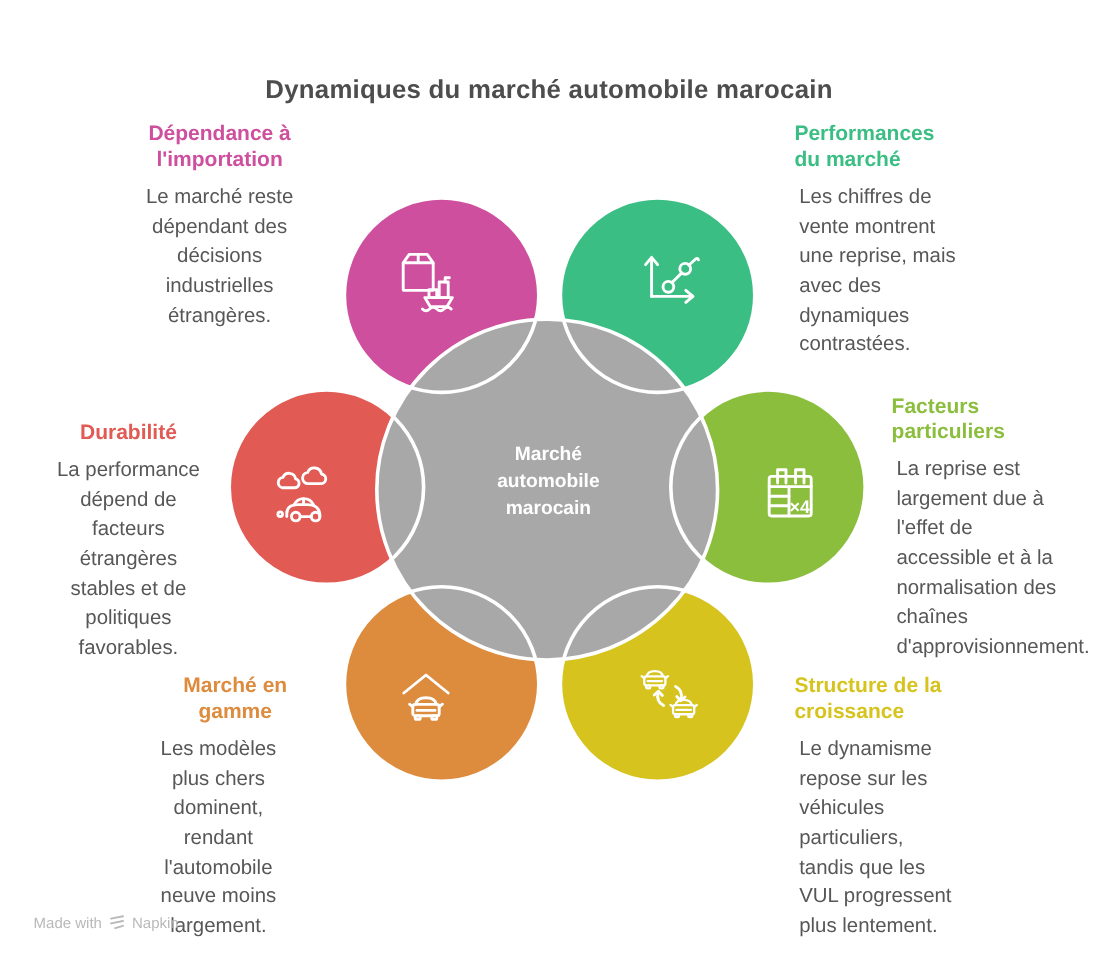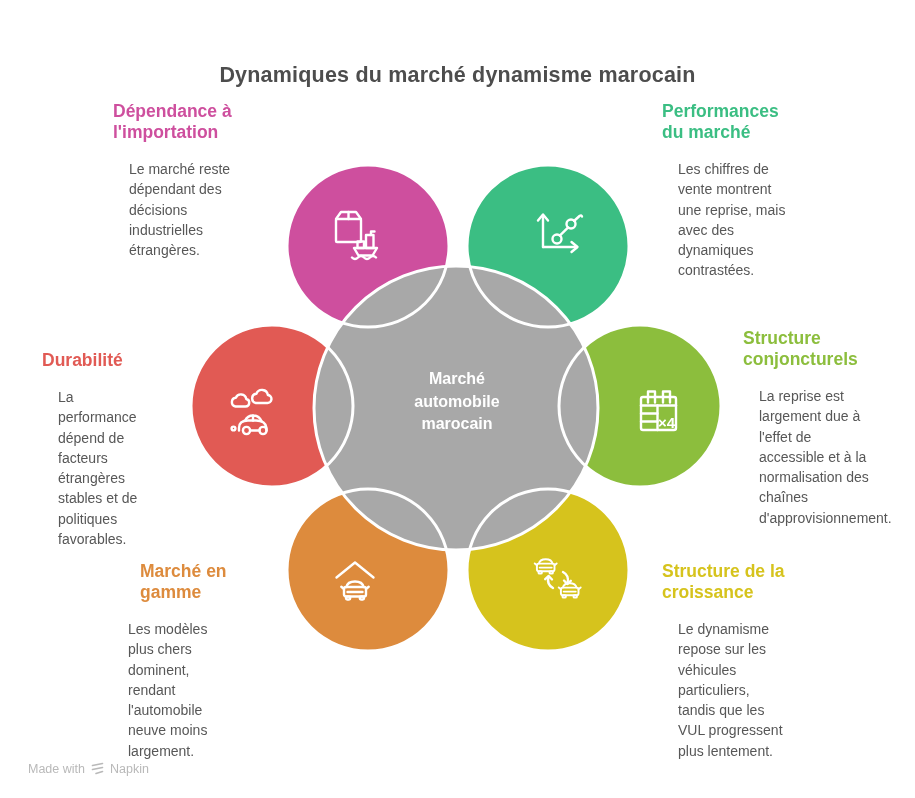--- a/index.html
+++ b/index.html
@@ -7,22 +7,22 @@
         font-family:"Liberation Sans",sans-serif;}
   .main-title{position:absolute;left:0;right:0;top:49px;text-align:center;
         font-size:21.5px;font-weight:700;color:#4d4d4d;letter-spacing:.2px;}
   .diagram{position:absolute;left:0;top:0;}
   .ring{fill:none;stroke:#fff;stroke-width:3;}
   .ico{fill:none;stroke:#fff;stroke-width:2.4;stroke-linecap:round;stroke-linejoin:round;}
   .ico-label{fill:#fff;stroke:none;font-family:"Liberation Sans",sans-serif;
         font-size:15px;font-weight:700;}
   .sec{position:absolute;}
   .sec h2{margin:0 0 9px;font-size:17.5px;font-weight:700;line-height:1.2;}
-  .sec p{margin:16px;font-size:14px;line-height:1.45;color:#575757;}
-  .sec.right{text-align:left;}
+  .sec p{margin:4px;font-size:17px;line-height:1.45;color:#575757;}
+  .sec.right{text-align:center;}
   .sec.left{text-align:left;}
   #sec-import{left:113px;top:101px;width:140px;}
   #sec-performance{left:662px;top:101px;width:152px;}
   #sec-durability{left:42px;top:337px;width:130px;}
   #sec-conjunctural{left:743px;top:328px;width:152px;}
   #sec-upmarket{left:112px;top:561px;width:140px;}
   #sec-growth{left:662px;top:561px;width:142px;}
   #sec-performance h2{max-width:128px;}
   #sec-conjunctural h2{max-width:132px;}
   #sec-upmarket h2{max-width:112px;margin-left:auto;}
@@ -31,21 +31,21 @@
         color:#fff;font-size:16px;font-weight:700;line-height:1.42;}
   .footer{position:absolute;left:28px;top:761px;display:flex;align-items:center;gap:5px;
         color:#b9b9b9;font-size:12.5px;}
   .napkin-logo{display:inline-block;}
 </style>
 </head>
 <body>
 
 <div class="page">
 
-  <h1 class="main-title">Dynamiques du marché dynamisme marocain</h1>
+  <h1 class="main-title">Dynamiques du marché automobile marocain</h1>
 
   <svg class="diagram" width="915" height="798" viewBox="0 0 915 798">
     <defs>
       <g id="carfront">
         <path d="M3,9 L0.3,6.8"></path>
         <path d="M25,9 L27.7,6.8"></path>
         <path d="M5.5,7 Q6.5,1.5 14,1.5 Q21.5,1.5 22.5,7"></path>
         <rect x="3" y="7" width="22" height="9.5" rx="2"></rect>
         <path d="M6.5,12 H21.5"></path>
         <rect x="5" y="16.5" width="4.2" height="3" rx="1.2"></rect>
@@ -146,21 +146,21 @@
     <h2 style="color: rgb(59, 190, 131);">Performances du marché</h2>
     <p>Les chiffres de vente montrent une reprise, mais avec des dynamiques contrastées.</p>
   </div>
 
   <div class="sec right" id="sec-durability">
     <h2 style="color: rgb(225, 90, 84); margin-top: 13px;">Durabilité</h2>
     <p>La performance dépend de facteurs étrangères stables et de politiques favorables.</p>
   </div>
 
   <div class="sec left" id="sec-conjunctural">
-    <h2 style="color: rgb(140, 190, 61);">Structure conjoncturels</h2>
+    <h2 style="color: rgb(140, 190, 61);">Facteurs particuliers</h2>
     <p>La reprise est largement due à l'effet de accessible et à la normalisation des chaînes d'approvisionnement.</p>
   </div>
 
   <div class="sec right" id="sec-upmarket">
     <h2 style="color: rgb(221, 139, 61);">Marché en gamme</h2>
     <p>Les modèles plus chers dominent, rendant l'automobile neuve moins largement.</p>
   </div>
 
   <div class="sec left" id="sec-growth">
     <h2 style="color: rgb(214, 195, 29);">Structure de la croissance</h2>

